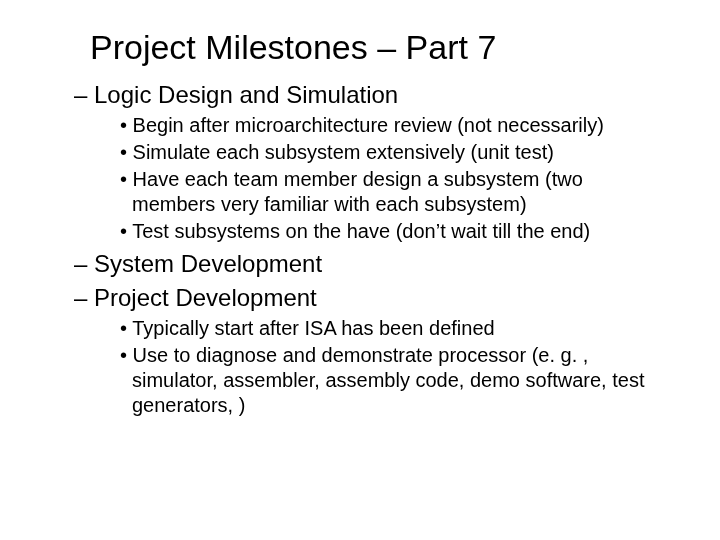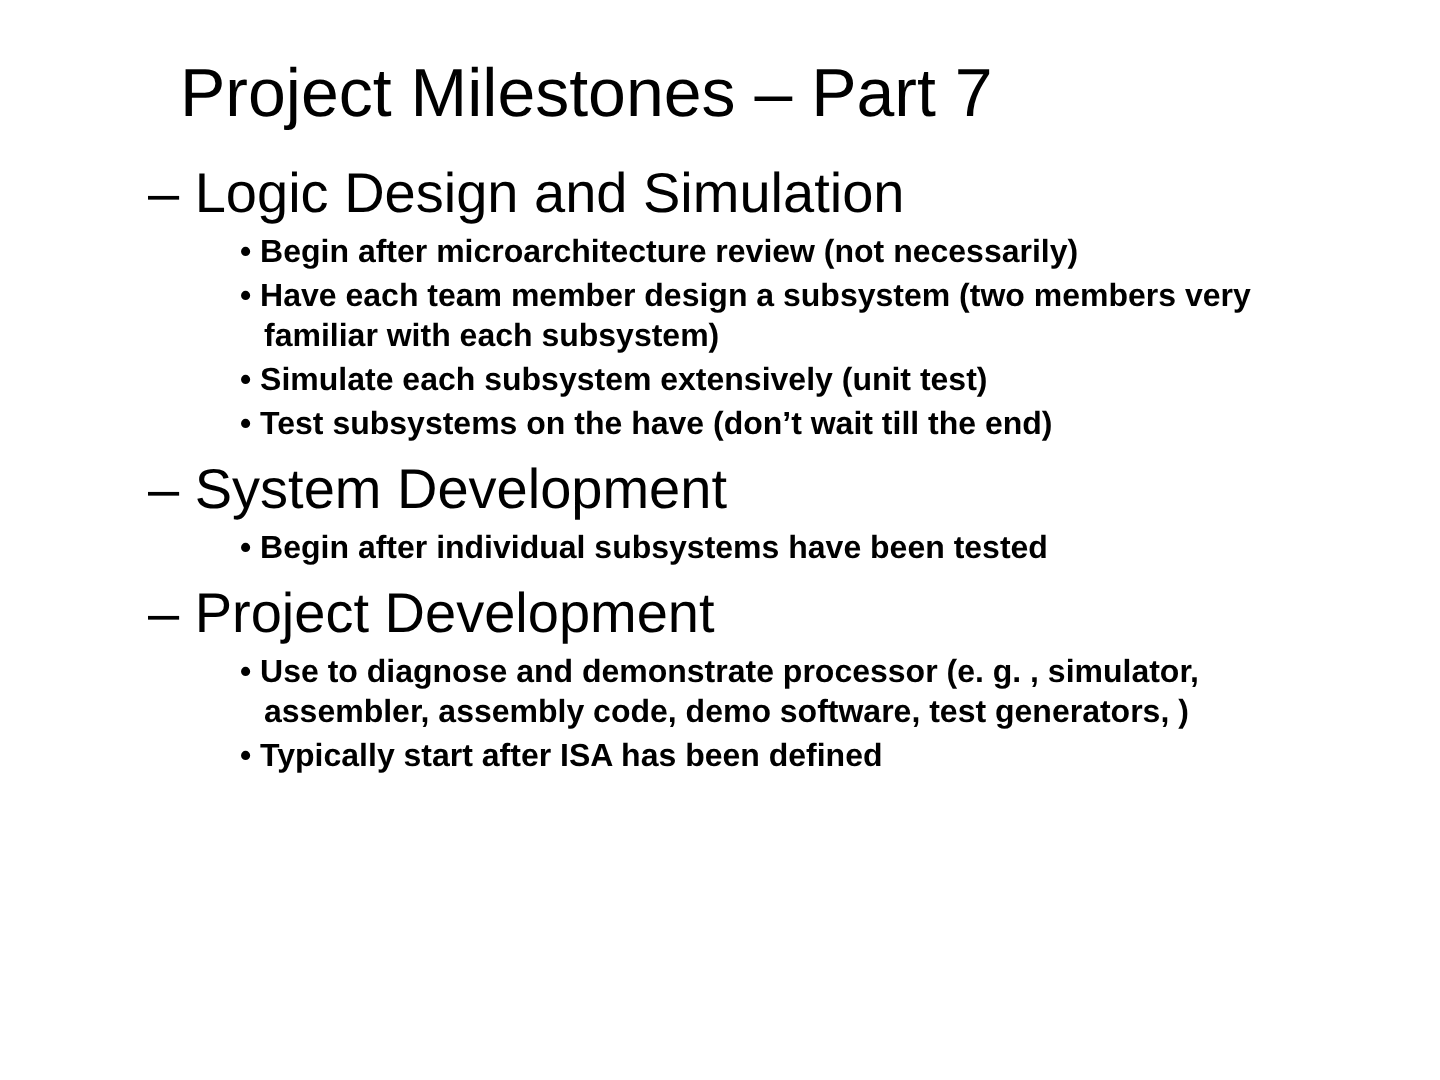--- a/index.html
+++ b/index.html
@@ -17,61 +17,59 @@
     height: 446px;
     padding: 28px 60px 20px 60px;
   }
   .title {
     font-size: 34px;
     font-weight: 400;
     margin: 0 0 14px 0;
     padding-left: 30px;
   }
   .section {
-    font-size: 28px;
+    font-size: 24px;
     margin: 6px 0 4px 0;
     padding-left: 30px;
     text-indent: -16px;
   }
   .section::before {
     content: "– ";
   }
   ul.bullets {
     list-style: none;
     margin: 2px 0 6px 0;
     padding-left: 72px;
-    font-size: 16px;
+    font-size: 20px;
     line-height: 1.25;
-    font-weight: bold;
   }
   ul.bullets li {
     text-indent: -12px;
     margin-bottom: 2px;
   }
   ul.bullets li::before {
     content: "• ";
   }
 </style>
 </head>
 <body>
 
 <div class="slide">
   <h1 class="title">Project Milestones – Part 7</h1>
 
   <div class="section">Logic Design and Simulation</div>
   <ul class="bullets">
     <li>Begin after microarchitecture review (not necessarily)</li>
+    <li>Simulate each subsystem extensively (unit test)</li>
     <li>Have each team member design a subsystem (two members very familiar with each subsystem)</li>
-    <li>Simulate each subsystem extensively (unit test)</li>
     <li>Test subsystems on the have (don’t wait till the end)</li>
   </ul>
 
   <div class="section">System Development</div>
   <ul class="bullets">
-    <li>Begin after individual subsystems have been tested</li>
   </ul>
 
   <div class="section">Project Development</div>
   <ul class="bullets">
+    <li>Typically start after ISA has been defined</li>
     <li>Use to diagnose and demonstrate processor (e. g. , simulator, assembler, assembly code, demo software, test generators, )</li>
-    <li>Typically start after ISA has been defined</li>
   </ul>
 </div>
 
 </body></html>

